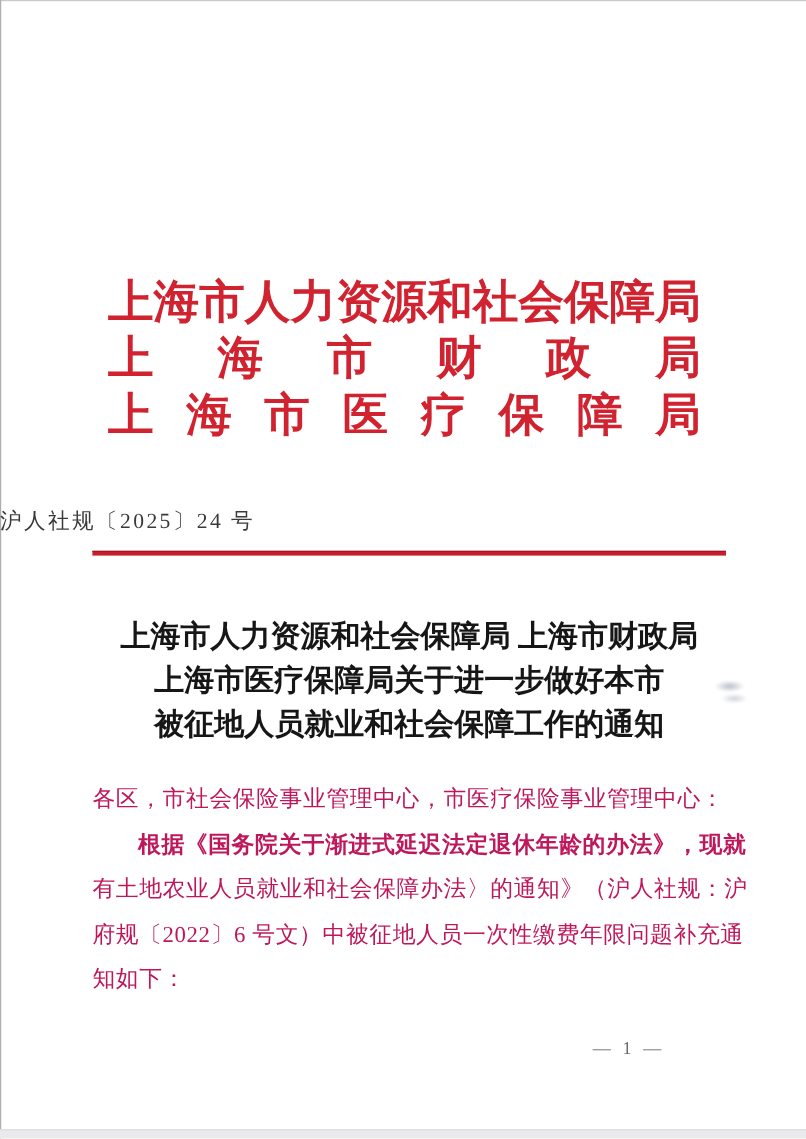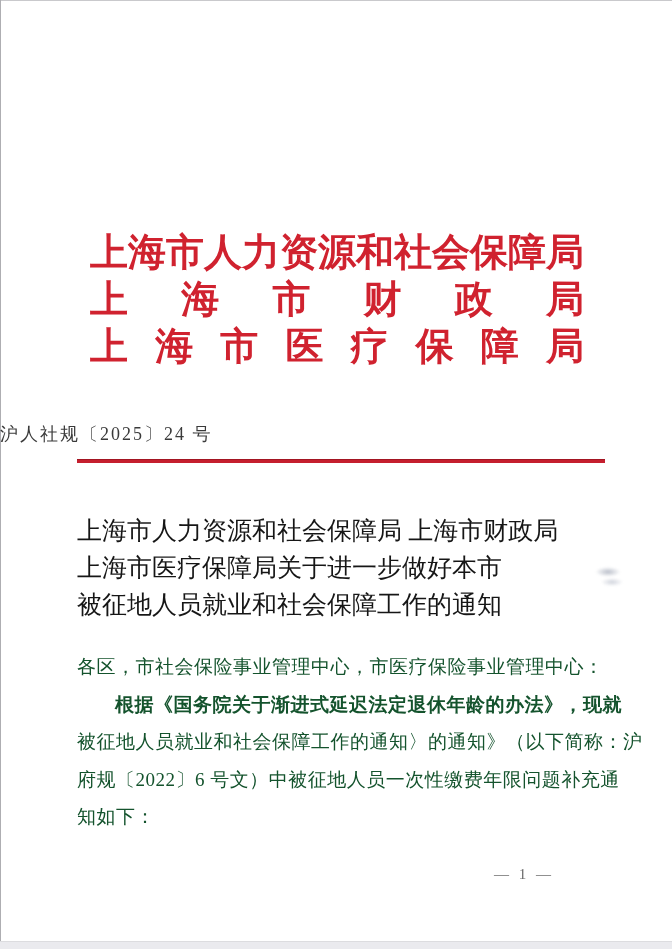--- a/index.html
+++ b/index.html
@@ -82,34 +82,35 @@
     height: 3px;
     background: #c51f2e;
     border-top: 1px solid #a31522;
   }
   
   .doc-title {
     position: absolute;
     top: 512px;
     left: 77px;
     width: 528px;
+    text-align: center;
     font-size: 25px;
-    font-weight: normal;
+    font-weight: bold;
     line-height: 37px;
     color: #161616;
   }
   
   .doc-body {
     position: absolute;
     top: 648px;
     left: 77px;
     width: 530px;
     font-size: 19px;
     line-height: 37.5px;
-    color: #14532d;
+    color: #be185d;
     letter-spacing: 0.5px;
   }
   .doc-body .line {
     white-space: nowrap;
   }
   .doc-body .line.indent {
     text-indent: 2em;
     font-weight: bold;
   }
   
@@ -174,20 +175,20 @@
 
   <div class="doc-title">
     <div class="title-line">上海市人力资源和社会保障局 上海市财政局</div>
     <div class="title-line">上海市医疗保障局关于进一步做好本市</div>
     <div class="title-line">被征地人员就业和社会保障工作的通知</div>
   </div>
 
   <div class="doc-body">
     <div class="line">各区，市社会保险事业管理中心，市医疗保险事业管理中心：</div>
     <div class="line indent">根据《国务院关于渐进式延迟法定退休年龄的办法》，现就</div>
-    <div class="line">被征地人员就业和社会保障工作的通知〉的通知》（以下简称：沪</div>
+    <div class="line">有土地农业人员就业和社会保障办法〉的通知》（沪人社规：沪</div>
     <div class="line">府规〔2022〕6 号文）中被征地人员一次性缴费年限问题补充通</div>
     <div class="line">知如下：</div>
   </div>
 
   <div class="page-number">— 1 —</div>
 
 </div>
 
 </body></html>

